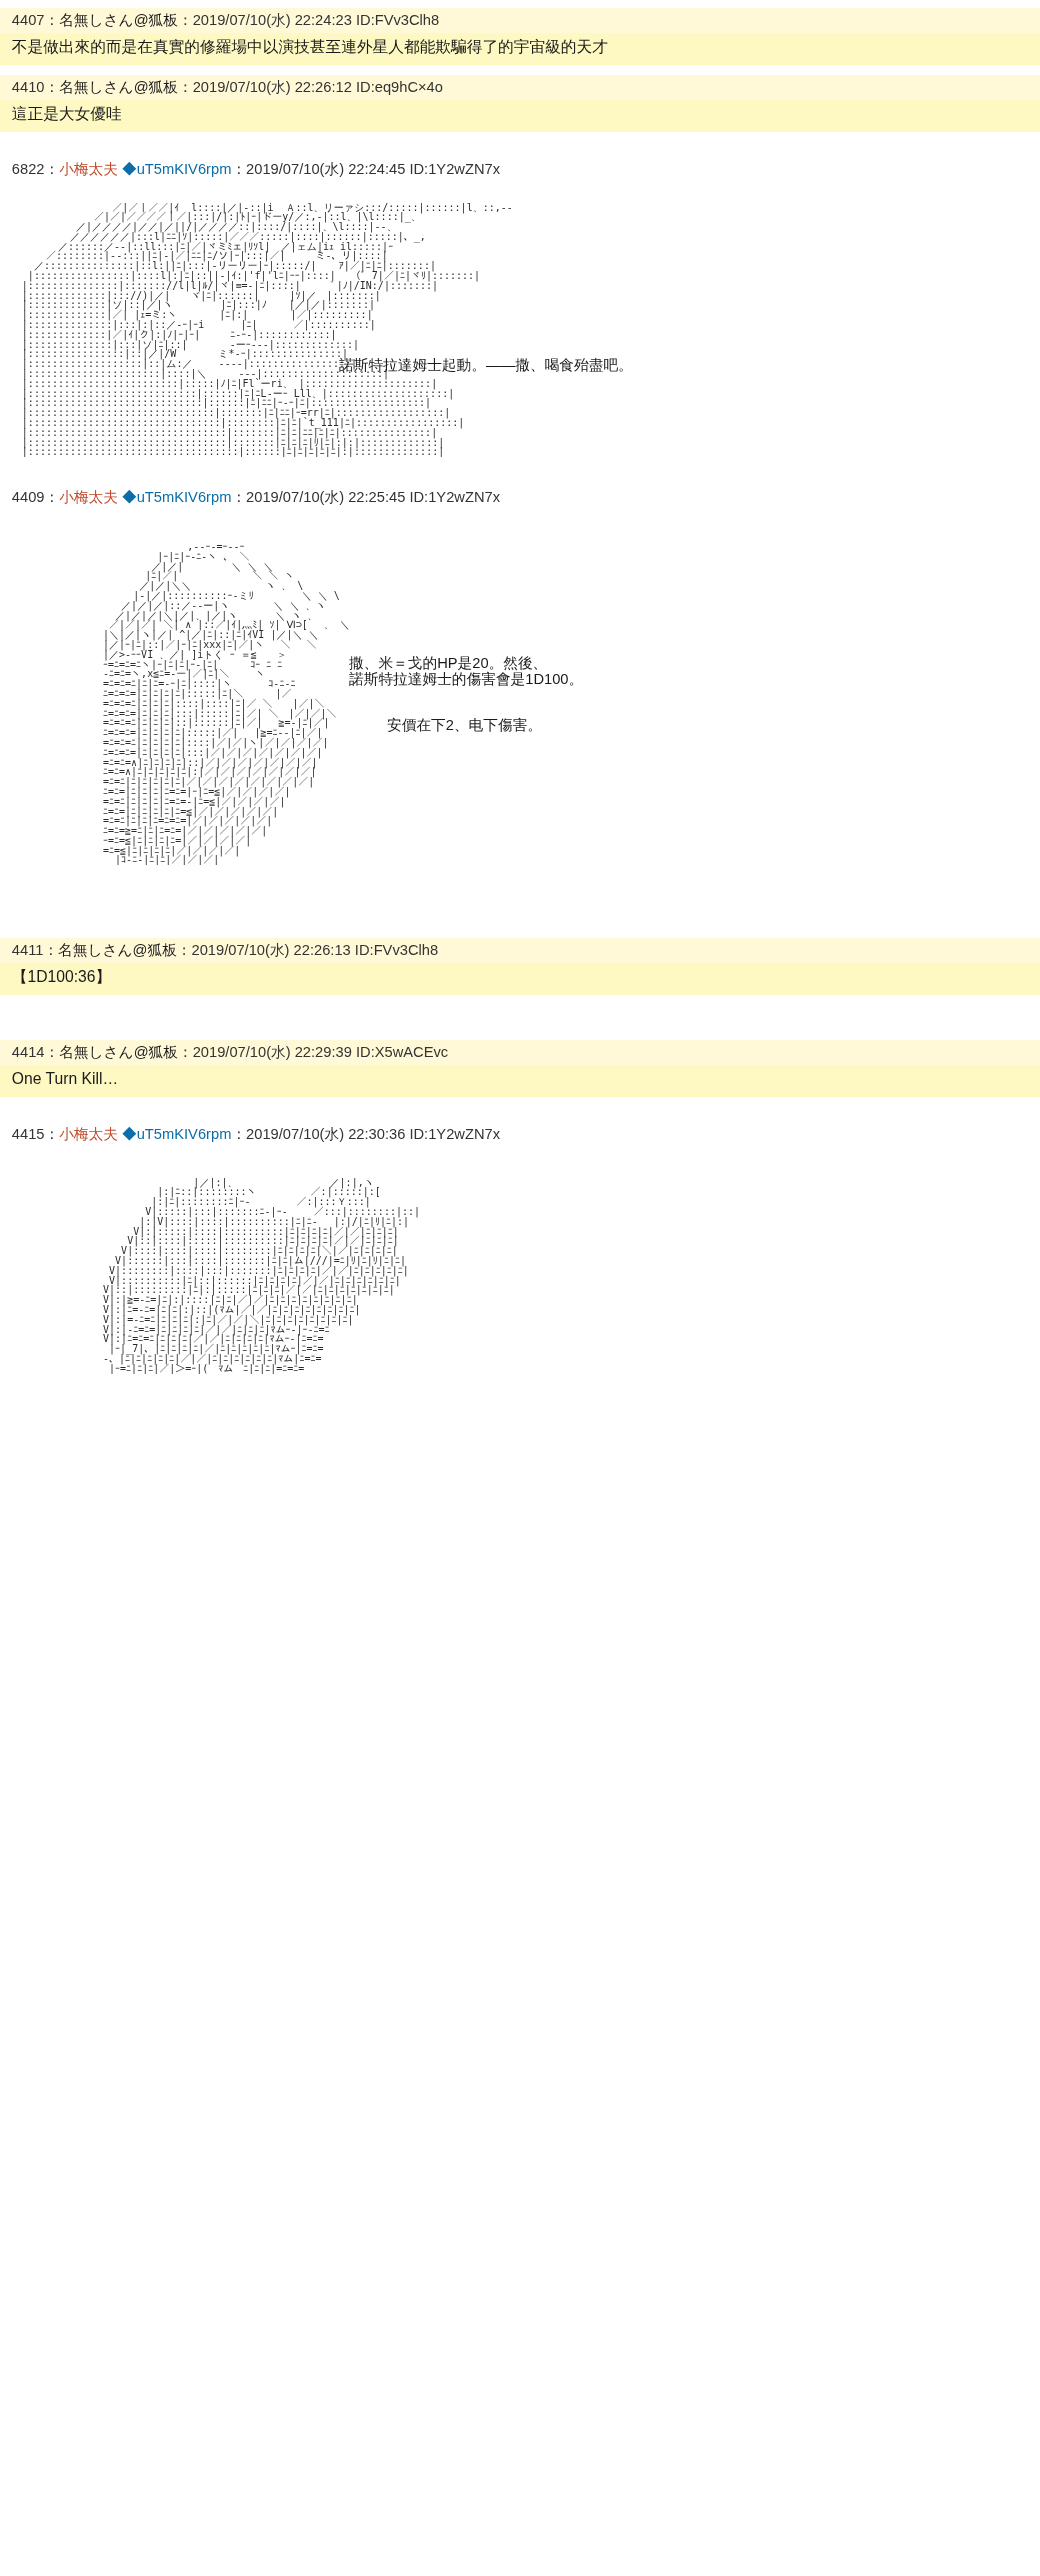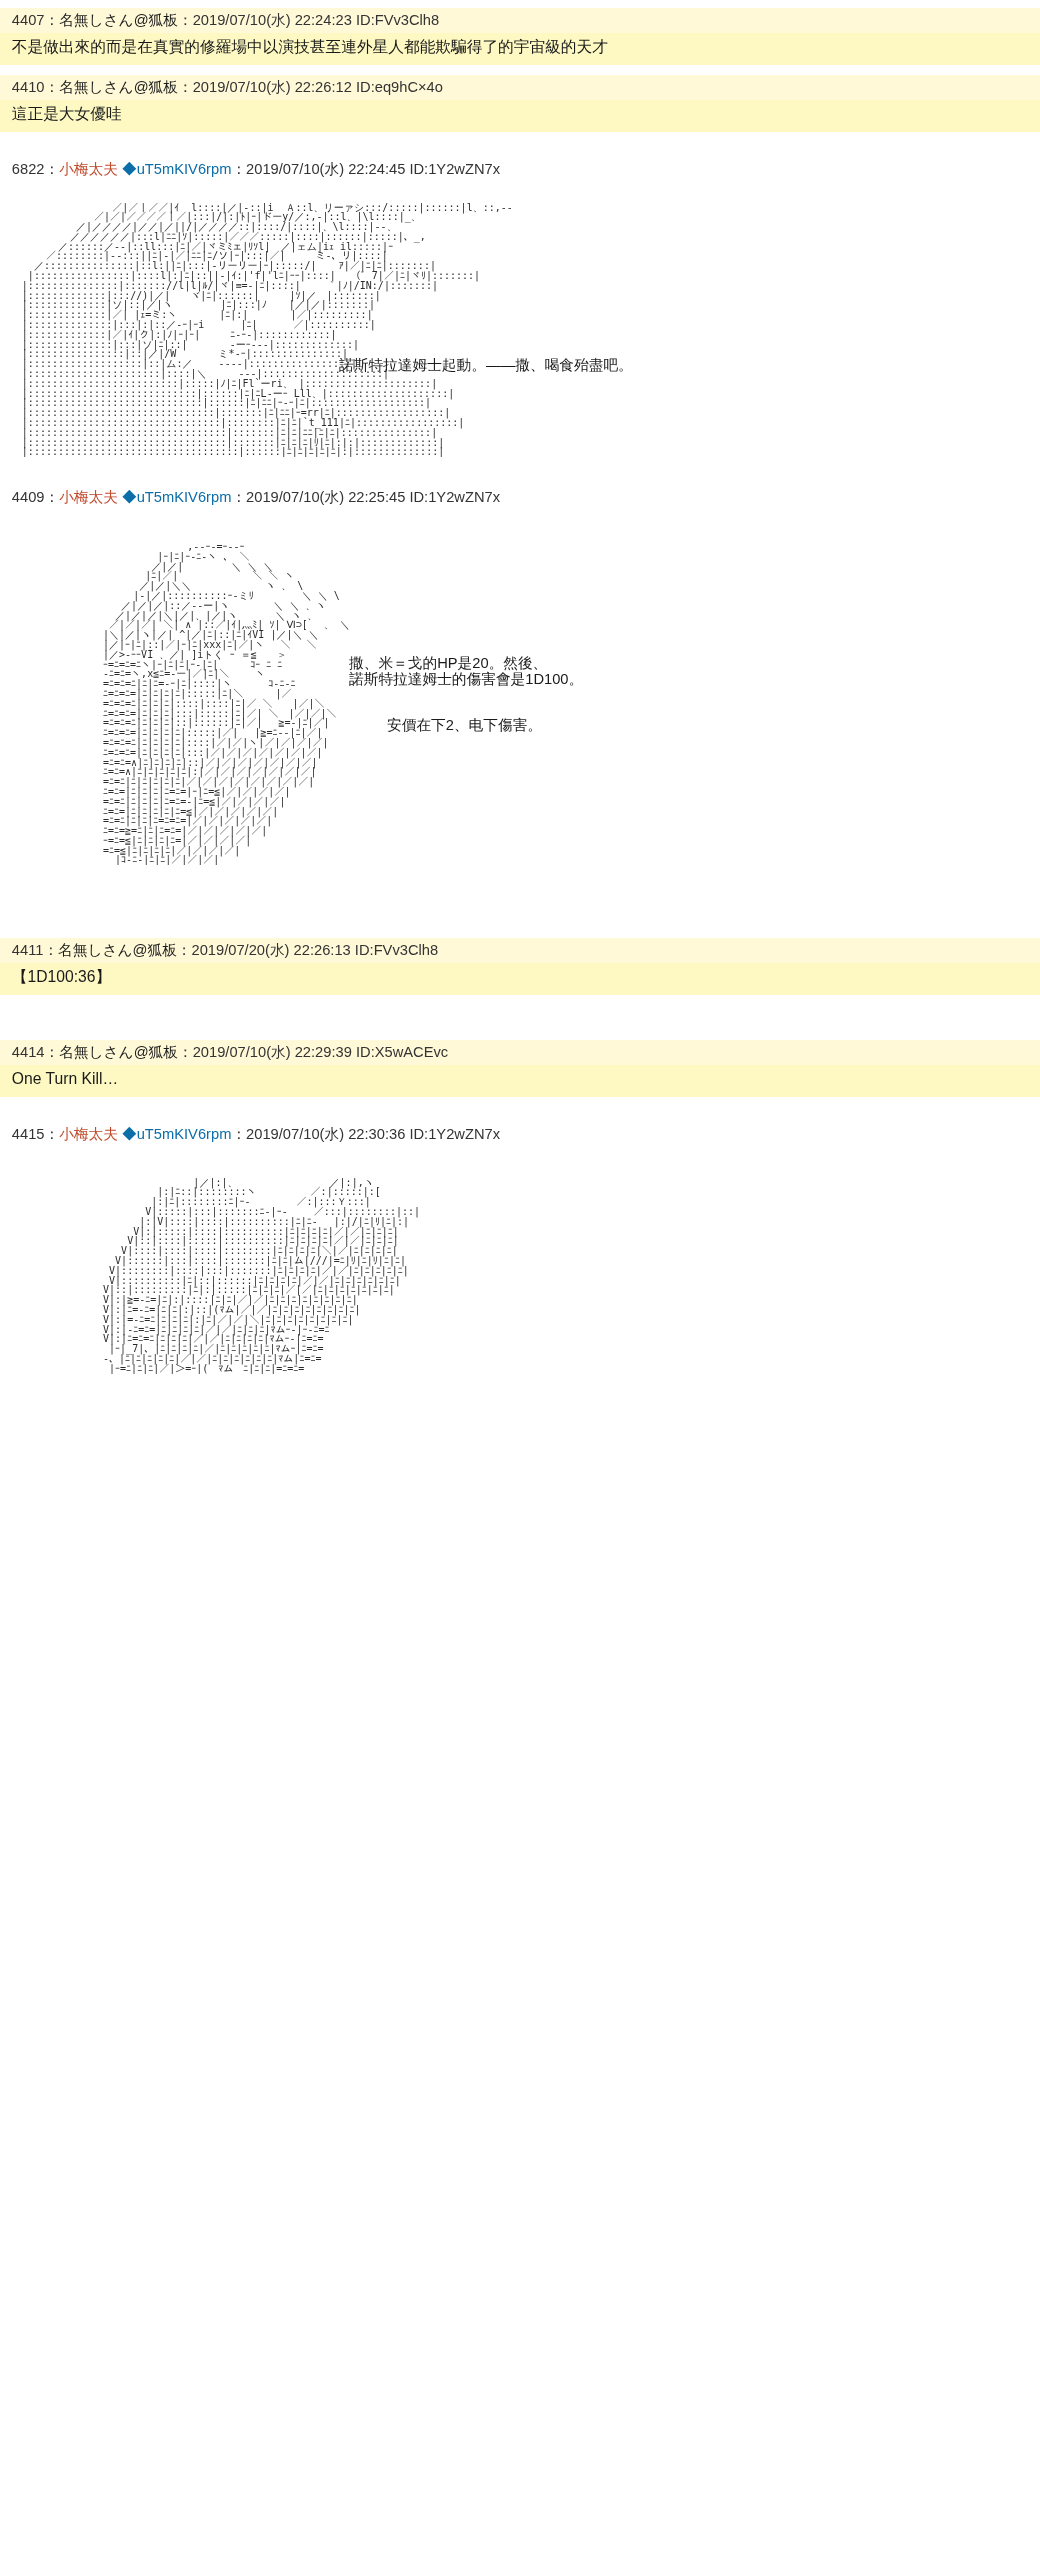--- a/index.html
+++ b/index.html
@@ -193,21 +193,21 @@
       <div class="speech" style="left:349px; top:140px;">撒、米＝戈的HP是20。然後、</div>
       <div class="speech" style="left:349px; top:156px;">諾斯特拉達姆士的傷害會是1D100。</div>
       <div class="speech" style="left:352px; top:202px;margin-left:35px;">安價在下2、电下傷害。</div>
     </div>
   </div>
 
   <div class="spacer-lg"></div>
 
   <div class="post">
     <div class="post-head plain">
-      <span class="num">4411</span><span class="sep">：</span><span class="name-anon">名無しさん@狐板</span><span class="sep">：</span><span class="meta">2019/07/20(水) 22:26:13</span> <span class="meta">ID:FVv3Clh8</span>
+      <span class="num">4411</span><span class="sep">：</span><span class="name-anon">名無しさん@狐板</span><span class="sep">：</span><span class="meta">2019/07/10(水) 22:26:13</span> <span class="meta">ID:FVv3Clh8</span>
     </div>
     <div class="post-body">【1D100:36】</div>
   </div>
 
   <div class="spacer-lg"></div>
 
   <div class="post">
     <div class="post-head plain">
       <span class="num">4414</span><span class="sep">：</span><span class="name-anon">名無しさん@狐板</span><span class="sep">：</span><span class="meta">2019/07/10(水) 22:29:39</span> <span class="meta">ID:X5wACEvc</span>
     </div>

